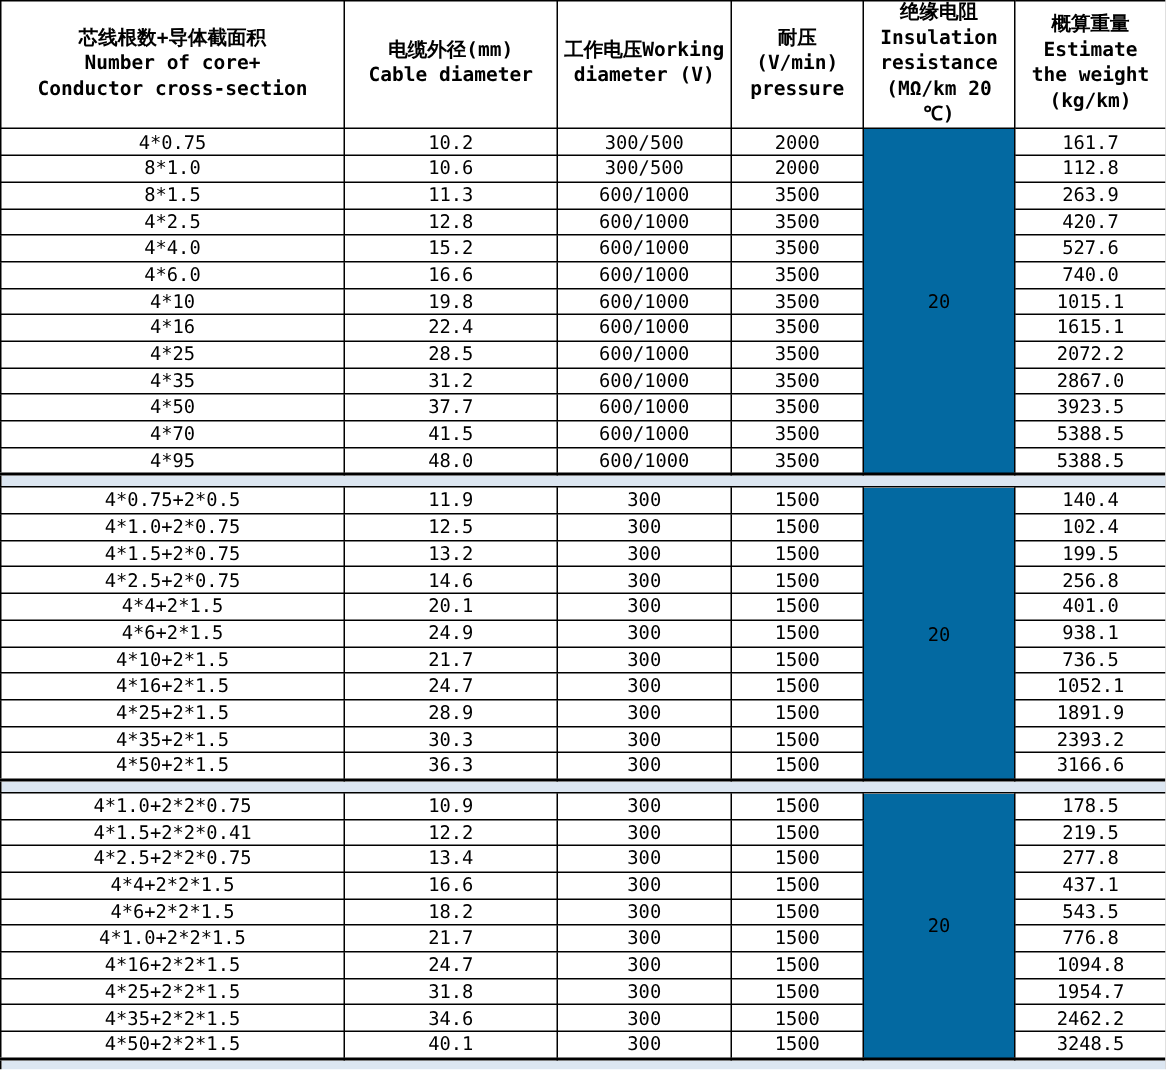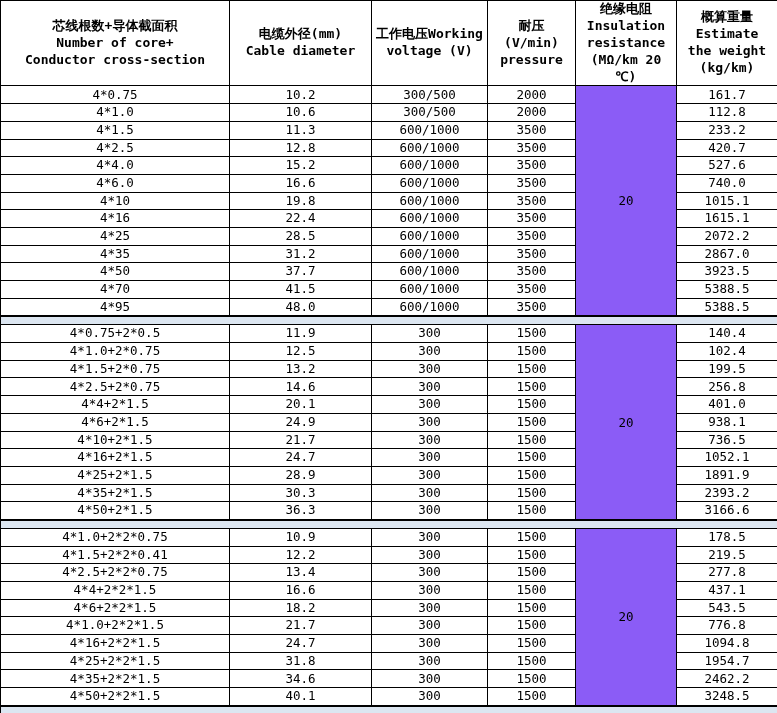--- a/index.html
+++ b/index.html
@@ -5,21 +5,21 @@
   html,body{margin:0;padding:0;background:#ffffff;}
   body{font-family:"DejaVu Sans Mono","Liberation Mono",monospace;color:#000;}
   .page{width:777px;height:713px;overflow:hidden;background:#fff;}
   table{border-collapse:collapse;table-layout:fixed;width:777px;}
   th,td{border:1px solid #000;text-align:center;vertical-align:middle;overflow:hidden;
         font-family:"DejaVu Sans Mono","Liberation Mono",monospace;}
   thead th{height:83px;font-size:13px;font-weight:bold;white-space:pre-line;
            line-height:1.3;padding:0 1px;background:#ffffff;}
   td.data-cell{height:16.7px;font-size:12.5px;line-height:1;padding:0 2px;
                font-weight:normal;background:#ffffff;}
-  td.insulation-cell{font-size:12.5px;background:#8b5cf6;}
+  td.insulation-cell{font-size:12.5px;background:#0369a1;}
   tr.band td{height:7px;padding:0;background:#dce6f1;
              border-top:2px solid #000;border-bottom:1px solid #000;
              border-left:1px solid #000;border-right:1px solid #000;}
   tr.band.last td{border-bottom:2px solid #000;}
 </style>
 </head>
 <body>
 
 <div class="page">
   <table>
@@ -32,21 +32,21 @@
       <col style="width:101px">
     </colgroup>
     <thead id="table-head">
         <tr>
           <th>芯线根数+导体截面积
 Number of core+
 Conductor cross-section</th>
           <th>电缆外径(mm)
 Cable diameter</th>
           <th>工作电压Working
-voltage (V)</th>
+diameter (V)</th>
           <th>耐压
 (V/min)
 pressure</th>
           <th>绝缘电阻
 Insulation
 resistance
 (MΩ/km 20
 ℃)</th>
           <th>概算重量
 Estimate
@@ -57,32 +57,32 @@
     <tbody id="table-body">
         <tr>
           <td class="data-cell">4*0.75</td>
           <td class="data-cell">10.2</td>
           <td class="data-cell">300/500</td>
           <td class="data-cell">2000</td>
           <td class="insulation-cell" rowspan="13">20</td>
           <td class="data-cell">161.7</td>
         </tr>
         <tr>
-          <td class="data-cell">4*1.0</td>
+          <td class="data-cell">8*1.0</td>
           <td class="data-cell">10.6</td>
           <td class="data-cell">300/500</td>
           <td class="data-cell">2000</td>
           <td class="data-cell">112.8</td>
         </tr>
         <tr>
-          <td class="data-cell">4*1.5</td>
+          <td class="data-cell">8*1.5</td>
           <td class="data-cell">11.3</td>
           <td class="data-cell">600/1000</td>
           <td class="data-cell">3500</td>
-          <td class="data-cell">233.2</td>
+          <td class="data-cell">263.9</td>
         </tr>
         <tr>
           <td class="data-cell">4*2.5</td>
           <td class="data-cell">12.8</td>
           <td class="data-cell">600/1000</td>
           <td class="data-cell">3500</td>
           <td class="data-cell">420.7</td>
         </tr>
         <tr>
           <td class="data-cell">4*4.0</td>

